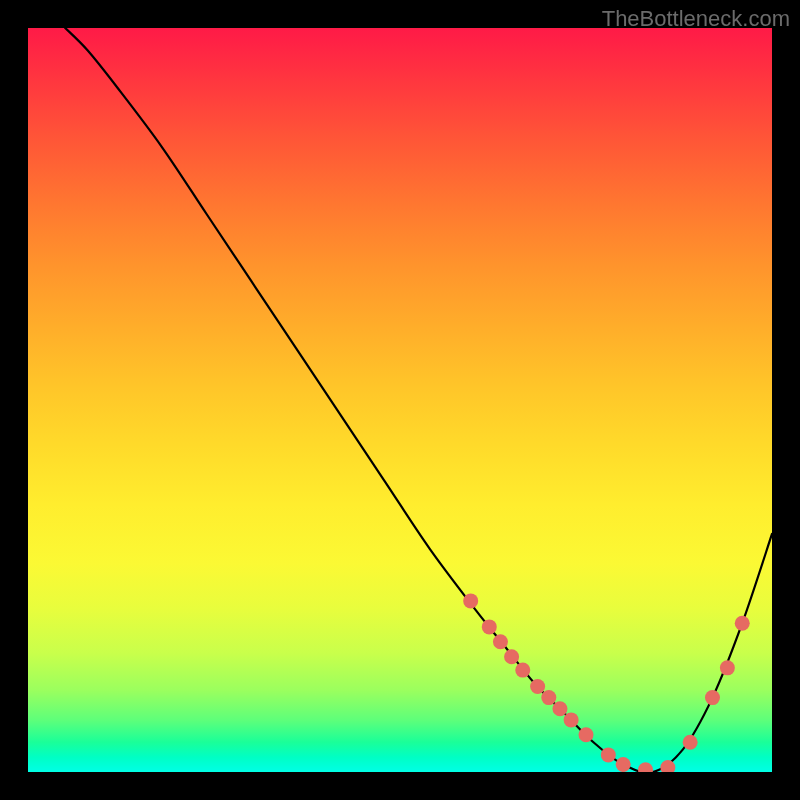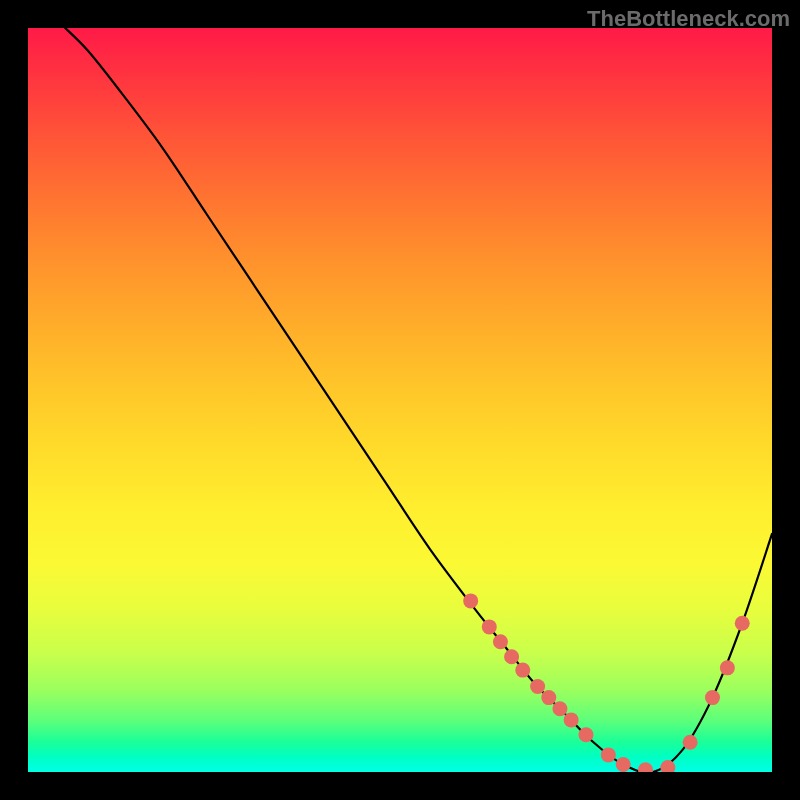--- a/index.html
+++ b/index.html
@@ -9,21 +9,21 @@
     background: #000;
     position: relative;
     font-family: Arial, sans-serif;
   }
   .watermark {
     position: absolute;
     top: 6px;
     right: 10px;
     color: #6b6b6b;
     font-size: 22px;
-    font-weight: 700;
+    font-weight: 400;
     z-index: 10;
   }
   .plot-area {
     position: absolute;
     top: 28px;
     left: 28px;
     width: 744px;
     height: 744px;
     overflow: hidden;
   }

